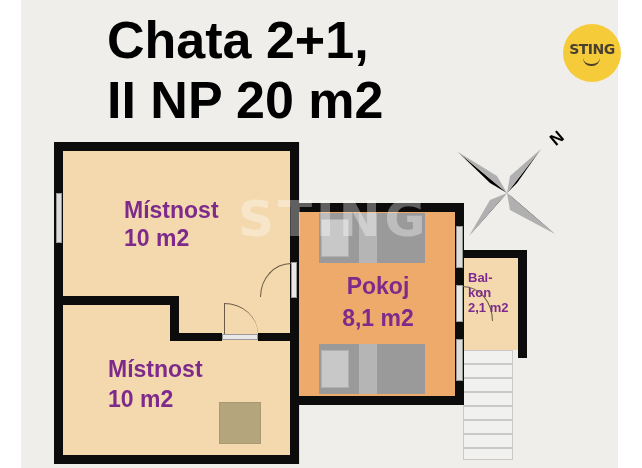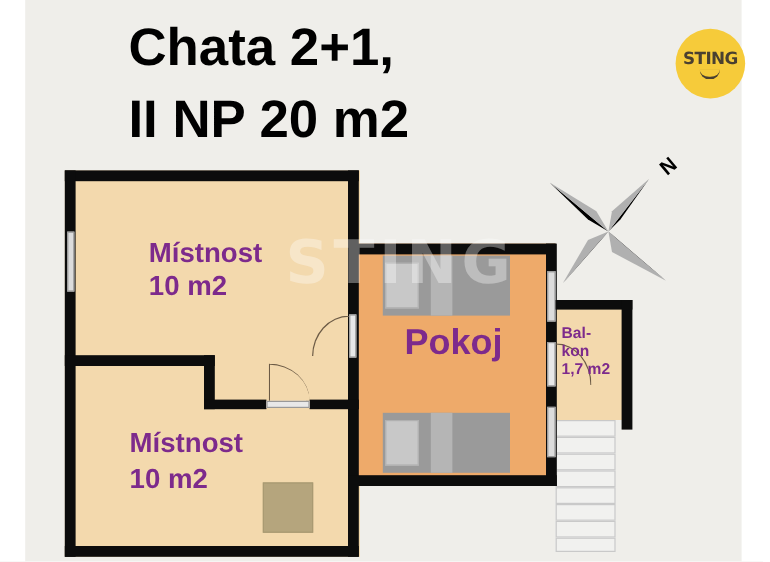--- a/index.html
+++ b/index.html
@@ -1,19 +1,19 @@
 <!DOCTYPE html>
 <html><head>
 <meta charset="utf-8">
 <style>
   html,body{margin:0;padding:0;}
   body{width:642px;height:468px;position:relative;overflow:hidden;background:#ffffff;font-family:"Liberation Sans",sans-serif;}
   .canvas{position:absolute;left:21px;top:0;width:597px;height:468px;background:#efeeea;}
   .abs{position:absolute;}
-  .title{position:absolute;left:107px;font-weight:bold;color:#000;font-size:44px;line-height:52px;letter-spacing:0px;white-space:nowrap;}
+  .title{position:absolute;left:107px;font-weight:bold;color:#000;font-size:52px;line-height:52px;letter-spacing:0px;white-space:nowrap;}
   .logo{position:absolute;left:563px;top:24px;width:58px;height:58px;border-radius:50%;background:#f6cb3a;}
   .logo .txt{position:absolute;left:0;right:0;top:17px;text-align:center;font-weight:bold;font-size:14px;color:#4a4030;font-family:"DejaVu Sans",sans-serif;letter-spacing:-0.5px;}
   .logo .smile{position:absolute;left:20px;top:34px;width:17px;height:6px;border-bottom:2px solid #4a4030;border-radius:0 0 10px 10px;}
   .wall{position:absolute;background:#0c0c0c;}
   .beige{position:absolute;background:#f3d9ad;}
   .orange{position:absolute;background:#eeaa6a;}
   .label{position:absolute;color:#7d2a8c;font-weight:bold;white-space:nowrap;}
   .win{position:absolute;background:#dcdcdc;border:1px solid #999;box-sizing:border-box;}
   .bed{position:absolute;background:#9a9a9a;}
   .bed .pillow{position:absolute;background:#c8c8c8;border:1px solid #b0b0b0;box-sizing:border-box;}
@@ -97,27 +97,28 @@
   <div class="watermark">STING</div>
 
   <div class="label" style="left:124px;top:196px;font-size:23px;line-height:28px;">
     <div>Místnost</div>
     <div>10 m2</div>
   </div>
   <div class="label" style="left:108px;top:354px;font-size:23px;line-height:30px;">
     <div>Místnost</div>
     <div>10 m2</div>
   </div>
-  <div class="label" style="left:333px;top:270px;font-size:30px;line-height:32px;text-align:center;width:90px;">
+  <div class="label" style="left:333px;top:270px;font-size:23px;line-height:32px;text-align:center;width:90px;">
     <div>Pokoj</div>
+    <div>8,1 m2</div>
   </div>
   <div class="label" style="left:468px;top:270px;font-size:13px;line-height:15px;">
     <div>Bal-</div>
     <div>kon</div>
-    <div>1,7 m2</div>
+    <div>2,1 m2</div>
   </div>
 
   <svg class="abs" style="left:440px;top:120px;" width="140" height="130" viewBox="440 120 140 130">
     <polygon points="507,193 458,152 490,183" fill="#000"></polygon>
     <polygon points="507,193 458,152 497,176" fill="#b0b0b0"></polygon>
     <polygon points="507,193 541,149 517,183" fill="#000"></polygon>
     <polygon points="507,193 541,149 510,176" fill="#b0b0b0"></polygon>
     <polygon points="507,193 469,236 497,203" fill="#000"></polygon>
     <polygon points="507,193 469,236 490,200" fill="#b0b0b0"></polygon>
     <polygon points="507,193 555,234 517,203" fill="#000"></polygon>

